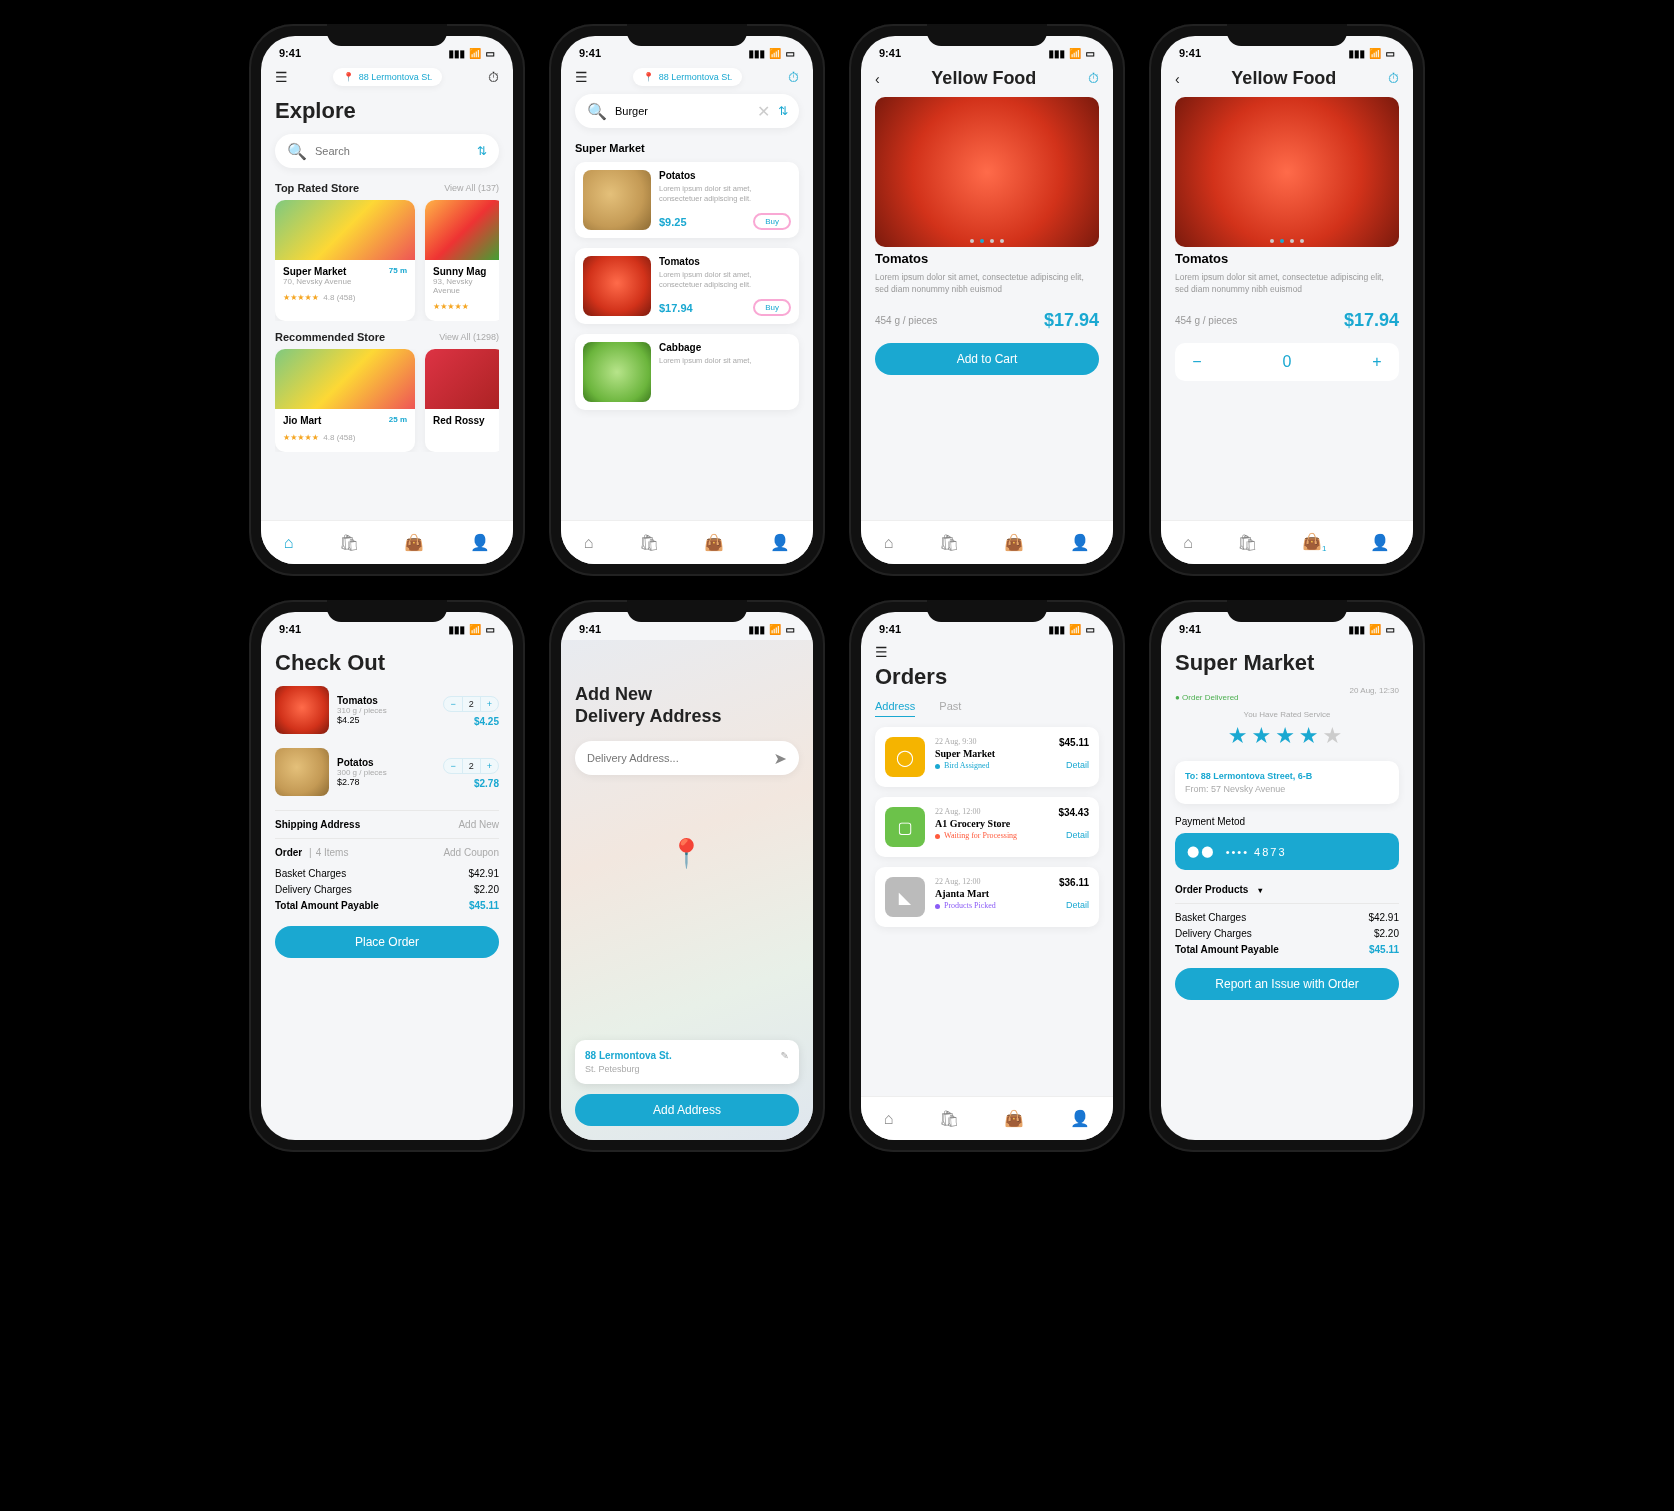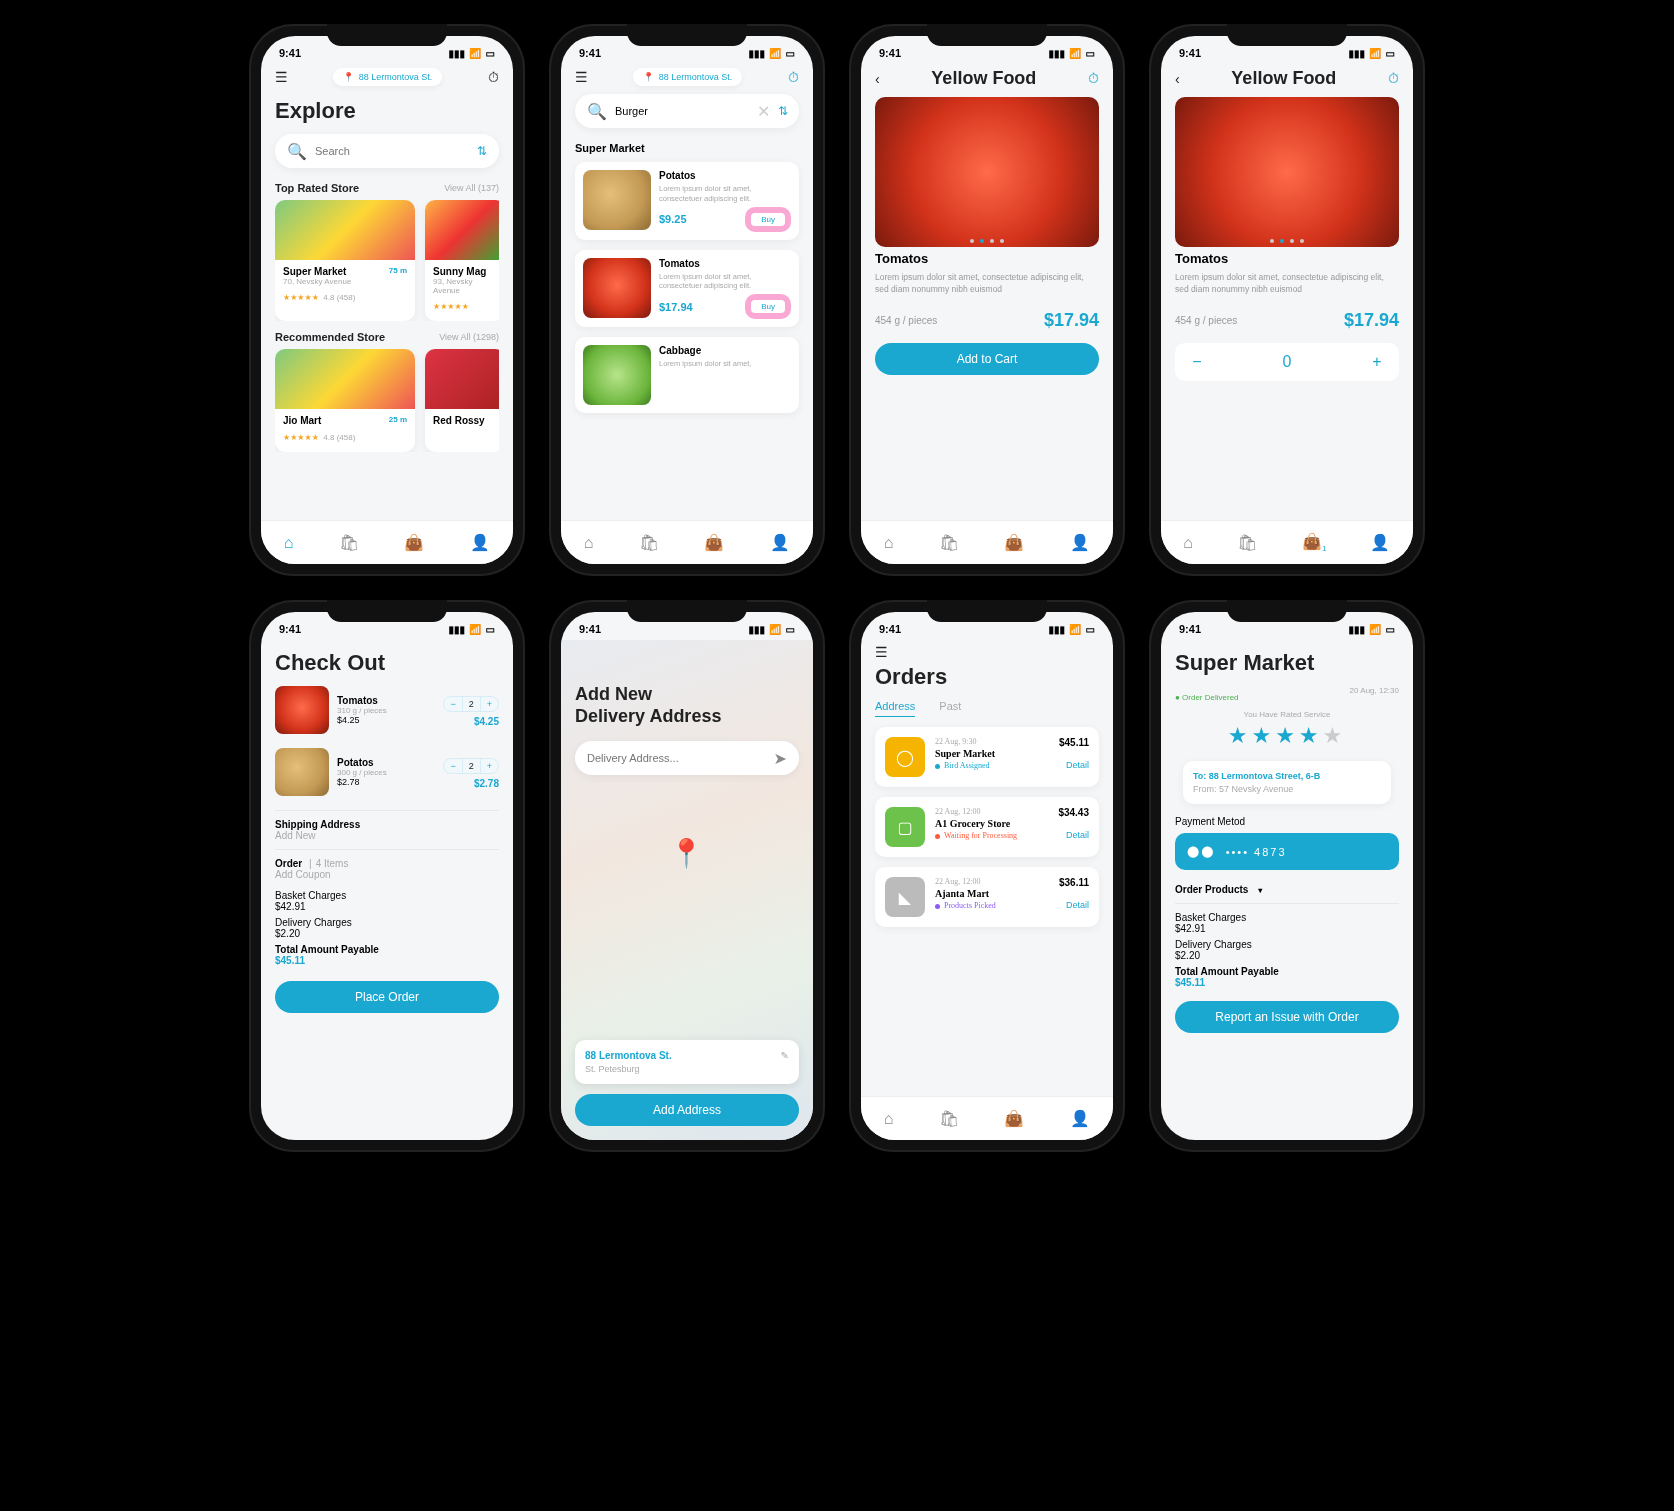--- a/index.html
+++ b/index.html
@@ -52,21 +52,21 @@
   .prod-row { background:#fff; border-radius:10px; display:flex; padding:8px; gap:8px; margin-bottom:10px; box-shadow:0 2px 8px rgba(0,0,0,.06);}
   .prod-img { width:68px; height:60px; border-radius:8px; flex-shrink:0;}
   .prod-img.potato{ background:radial-gradient(circle at 40% 40%, #e4c07a 0%, #c49a55 60%, #8d6b33 100%);}
   .prod-img.tomato{ background:radial-gradient(circle at 50% 45%, #ff6b4a 0%, #d2321a 60%, #7a1a0d 100%);}
   .prod-img.cabbage{ background:radial-gradient(circle at 50% 50%, #b7e48a 0%, #6bb53c 70%, #3d7a1f 100%);}
   .prod-body{ flex:1; display:flex; flex-direction:column;}
   .prod-name{font-size:10px; font-weight:600;}
   .prod-desc{font-size:7.5px; color:#aaa; line-height:1.3; margin:3px 0;}
   .prod-foot{display:flex; justify-content:space-between; align-items:center; margin-top:auto;}
   .price{font-size:11px;font-weight:700;color:#1aa8d1;}
-  .buy-btn{border:6px solid #f9a8d4; color:#1aa8d1; font-size:8px; border-radius:10px; padding:2px 10px; background:transparent;}
+  .buy-btn{border:2px solid #f9a8d4; color:#1aa8d1; font-size:8px; border-radius:10px; padding:2px 10px; background:transparent;}
   .hero-img{height:150px;background:radial-gradient(circle at 50% 50%, #ff6b4a 0%, #d2321a 55%, #7a1a0d 100%);border-radius:10px;margin-bottom:10px;}
   .pg-dots{display:flex;gap:6px;justify-content:center;margin:-18px 0 8px;position:relative;}
   .pg-dots span{width:4px;height:4px;border-radius:50%;background:#ccc;}
   .pg-dots span.on{background:#1aa8d1;}
   .p-name{font-size:13px;font-weight:600;margin:6px 0;}
   .p-desc{font-size:8.5px;color:#999;line-height:1.4;}
   .wt-price{display:flex;justify-content:space-between;align-items:center;margin:14px 0 12px;}
   .wt{font-size:10px;color:#999;}
   .bigprice{font-size:18px;font-weight:700;color:#1aa8d1;}
   .cta{background:#1aa8d1;color:#fff;border:none;border-radius:22px;height:32px;width:100%;font-size:12px;font-weight:500;}
@@ -77,21 +77,21 @@
   .co-img{width:54px;height:48px;border-radius:8px;}
   .co-info{flex:1;}
   .co-name{font-size:10px;font-weight:600;}
   .co-sub{font-size:8px;color:#aaa;}
   .co-price{font-size:9px;}
   .co-right{text-align:right;}
   .stepper{display:inline-flex;align-items:center;border:1px solid #d7ecf4;border-radius:8px;background:#f0f8fb;font-size:9px;margin-bottom:4px;}
   .stepper span{padding:2px 6px;color:#1aa8d1;}
   .stepper .v{color:#222;border-left:1px solid #d7ecf4;border-right:1px solid #d7ecf4;}
   .blue-sm{color:#1aa8d1;font-weight:600;font-size:10px;}
-  .line{font-size:10px;display:flex;justify-content:space-between;margin:5px 0;flex-direction:column;}
+  .line{font-size:10px;display:flex;justify-content:space-between;margin:5px 0;}
   .divider{height:1px;background:#e8e8e8;margin:8px 0;}
   .line.total .r{color:#1aa8d1;font-weight:700;}
   .line .muted{color:#aaa;}
   .mapbg{position:absolute;inset:0;background:linear-gradient(160deg,#e8ebf0 0%,#f2e7df 40%,#e8f0e8 70%,#dfe6ee 100%);}
   .map-overlay{position:absolute;inset:0;padding:14px;display:flex;flex-direction:column;}
   .map-title{font-size:18px;font-weight:700;color:#222;margin:30px 0 10px;line-height:1.2;}
   .pin{position:absolute;left:50%;top:46%;transform:translate(-50%,-100%);color:#1aa8d1;font-size:28px;}
   .addr-card{background:#fff;border-radius:10px;padding:10px;margin-top:auto;margin-bottom:10px;font-size:10px;box-shadow:0 2px 10px rgba(0,0,0,.1);}
   .addr-card .a1{color:#1aa8d1;font-weight:600;}
   .addr-card .a2{color:#aaa;font-size:9px;margin-top:3px;}
@@ -106,21 +106,21 @@
   .oc-status{font-size:8px;}
   .oc-dot{display:inline-block;width:5px;height:5px;border-radius:50%;margin-right:4px;vertical-align:middle;}
   .oc-right{text-align:right;}
   .oc-price{font-size:10px;font-weight:600;}
   .oc-detail{font-size:9px;color:#1aa8d1;margin-top:12px;}
   .status-line{font-size:8px;color:#4caf50;margin-bottom:6px;}
   .date-sm{font-size:8px;color:#aaa;float:right;}
   .rate-label{font-size:8px;color:#aaa;text-align:center;margin:6px 0 4px;}
   .big-stars{text-align:center;color:#1aa8d1;font-size:22px;letter-spacing:4px;}
   .big-stars .off{color:#ccc;}
-  .deliv-card{background:#fff;border-radius:10px;padding:10px;margin:12px 8px;font-size:9px;box-shadow:0 2px 8px rgba(0,0,0,.06);}
+  .deliv-card{background:#fff;border-radius:10px;padding:10px;margin:12px 0;font-size:9px;box-shadow:0 2px 8px rgba(0,0,0,.06);}
   .deliv-card .to{color:#1aa8d1;font-weight:600;}
   .deliv-card .from{color:#aaa;margin-top:3px;}
   .pm-label{font-size:10px;font-weight:500;margin:6px 0;}
   .card-box{background:#1aa8d1;border-radius:10px;padding:12px;color:#fff;font-size:11px;display:flex;align-items:center;gap:10px;letter-spacing:2px;}
   .op-row{font-size:10px;font-weight:600;margin:14px 0 8px;}
   .op-row .chev{margin-left:10px;font-size:8px;}
 </style>
 </head>
 <body>
 

